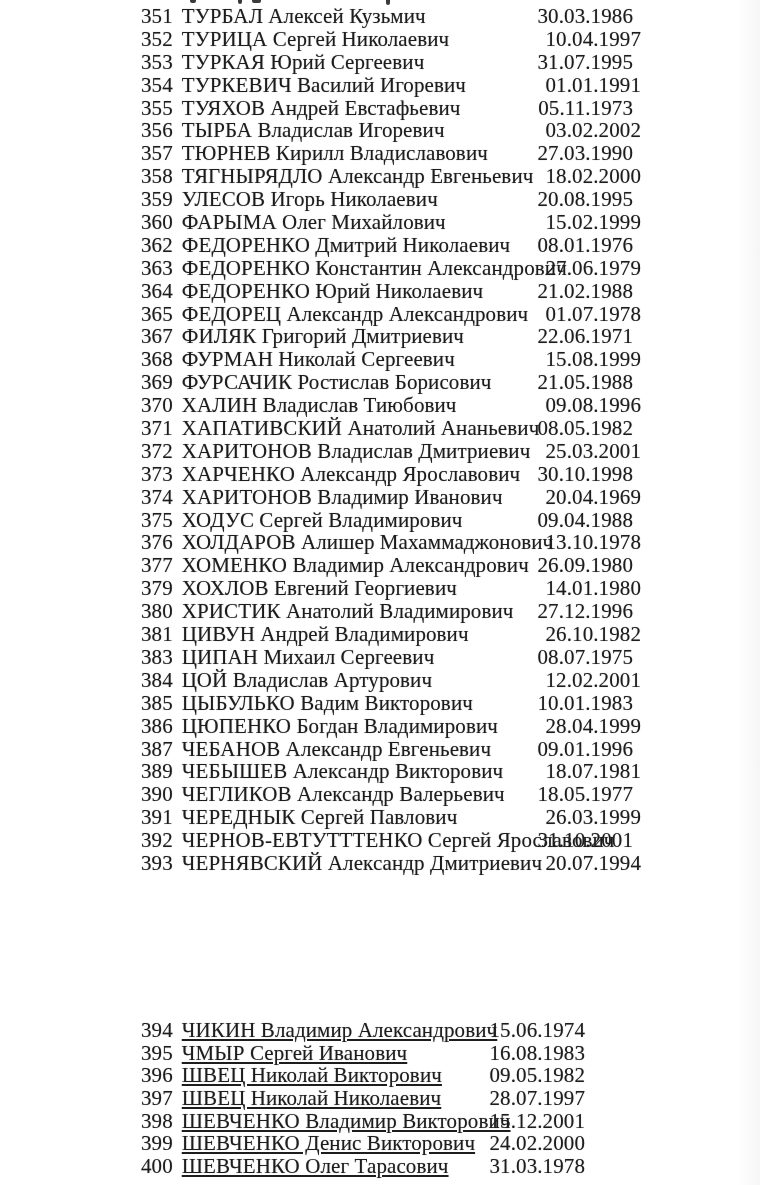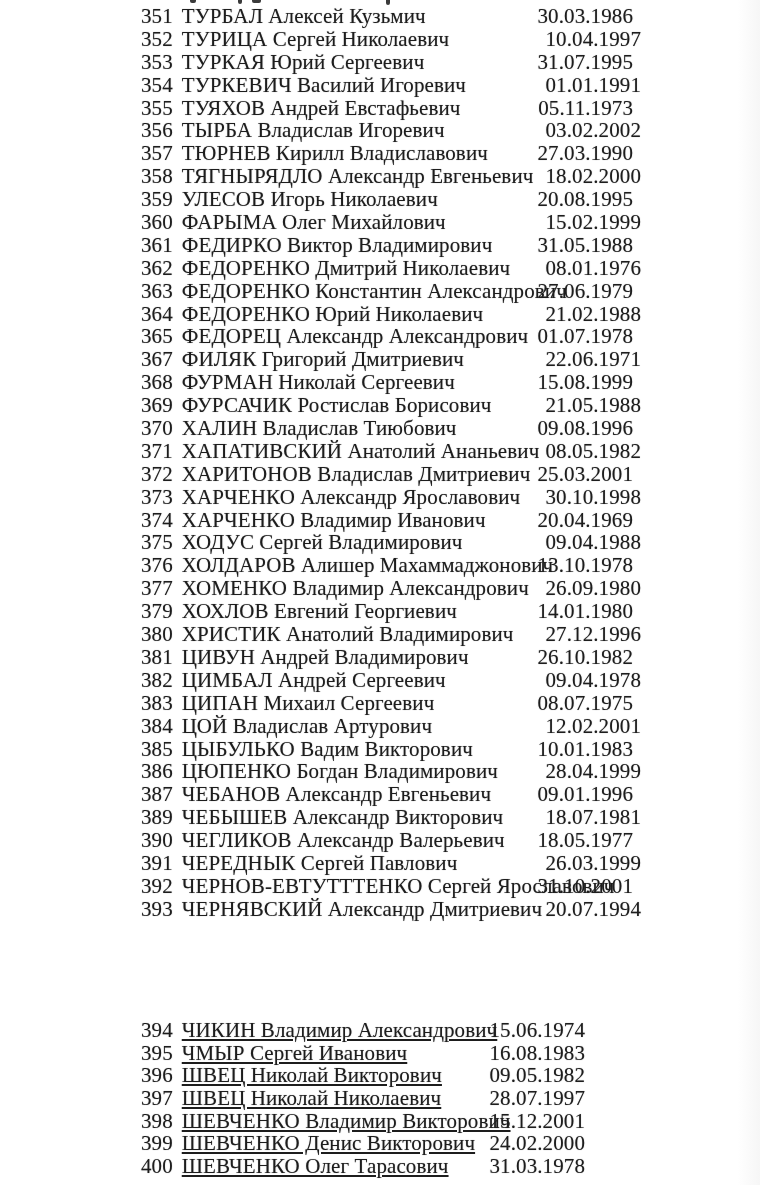--- a/index.html
+++ b/index.html
@@ -73,40 +73,38 @@
       <div class="row"><span class="num">351</span><span class="name">ТУРБАЛ Алексей Кузьмич</span><span class="dob">30.03.1986</span></div>
       <div class="row"><span class="num">352</span><span class="name">ТУРИЦА Сергей Николаевич</span><span class="dob">10.04.1997</span></div>
       <div class="row"><span class="num">353</span><span class="name">ТУРКАЯ Юрий Сергеевич</span><span class="dob">31.07.1995</span></div>
       <div class="row"><span class="num">354</span><span class="name">ТУРКЕВИЧ Василий Игоревич</span><span class="dob">01.01.1991</span></div>
       <div class="row"><span class="num">355</span><span class="name">ТУЯХОВ Андрей Евстафьевич</span><span class="dob">05.11.1973</span></div>
       <div class="row"><span class="num">356</span><span class="name">ТЫРБА Владислав Игоревич</span><span class="dob">03.02.2002</span></div>
       <div class="row"><span class="num">357</span><span class="name">ТЮРНЕВ Кирилл Владиславович</span><span class="dob">27.03.1990</span></div>
       <div class="row"><span class="num">358</span><span class="name">ТЯГНЫРЯДЛО Александр Евгеньевич</span><span class="dob">18.02.2000</span></div>
       <div class="row"><span class="num">359</span><span class="name">УЛЕСОВ Игорь Николаевич</span><span class="dob">20.08.1995</span></div>
       <div class="row"><span class="num">360</span><span class="name">ФАРЫМА Олег Михайлович</span><span class="dob">15.02.1999</span></div>
-      <div class="row"><span class="num">361</span><span class="name">ФЕДИРКО Виктор Владимирович</span><span class="dob">31.05.1988</span></div>
       <div class="row"><span class="num">362</span><span class="name">ФЕДОРЕНКО Дмитрий Николаевич</span><span class="dob">08.01.1976</span></div>
       <div class="row"><span class="num">363</span><span class="name">ФЕДОРЕНКО Константин Александрович</span><span class="dob">27.06.1979</span></div>
       <div class="row"><span class="num">364</span><span class="name">ФЕДОРЕНКО Юрий Николаевич</span><span class="dob">21.02.1988</span></div>
       <div class="row"><span class="num">365</span><span class="name">ФЕДОРЕЦ Александр Александрович</span><span class="dob">01.07.1978</span></div>
       <div class="row"><span class="num">367</span><span class="name">ФИЛЯК Григорий Дмитриевич</span><span class="dob">22.06.1971</span></div>
       <div class="row"><span class="num">368</span><span class="name">ФУРМАН Николай Сергеевич</span><span class="dob">15.08.1999</span></div>
       <div class="row"><span class="num">369</span><span class="name">ФУРСАЧИК Ростислав Борисович</span><span class="dob">21.05.1988</span></div>
       <div class="row"><span class="num">370</span><span class="name">ХАЛИН Владислав Тиюбович</span><span class="dob">09.08.1996</span></div>
       <div class="row"><span class="num">371</span><span class="name">ХАПАТИВСКИЙ Анатолий Ананьевич</span><span class="dob">08.05.1982</span></div>
       <div class="row"><span class="num">372</span><span class="name">ХАРИТОНОВ Владислав Дмитриевич</span><span class="dob">25.03.2001</span></div>
       <div class="row"><span class="num">373</span><span class="name">ХАРЧЕНКО Александр Ярославович</span><span class="dob">30.10.1998</span></div>
-      <div class="row"><span class="num">374</span><span class="name">ХАРЧЕНКО Владимир Иванович</span><span class="dob">20.04.1969</span></div>
+      <div class="row"><span class="num">374</span><span class="name">ХАРИТОНОВ Владимир Иванович</span><span class="dob">20.04.1969</span></div>
       <div class="row"><span class="num">375</span><span class="name">ХОДУС Сергей Владимирович</span><span class="dob">09.04.1988</span></div>
       <div class="row"><span class="num">376</span><span class="name">ХОЛДАРОВ Алишер Махаммаджонович</span><span class="dob">13.10.1978</span></div>
       <div class="row"><span class="num">377</span><span class="name">ХОМЕНКО Владимир Александрович</span><span class="dob">26.09.1980</span></div>
       <div class="row"><span class="num">379</span><span class="name">ХОХЛОВ Евгений Георгиевич</span><span class="dob">14.01.1980</span></div>
       <div class="row"><span class="num">380</span><span class="name">ХРИСТИК Анатолий Владимирович</span><span class="dob">27.12.1996</span></div>
       <div class="row"><span class="num">381</span><span class="name">ЦИВУН Андрей Владимирович</span><span class="dob">26.10.1982</span></div>
-      <div class="row"><span class="num">382</span><span class="name">ЦИМБАЛ Андрей Сергеевич</span><span class="dob">09.04.1978</span></div>
       <div class="row"><span class="num">383</span><span class="name">ЦИПАН Михаил Сергеевич</span><span class="dob">08.07.1975</span></div>
       <div class="row"><span class="num">384</span><span class="name">ЦОЙ Владислав Артурович</span><span class="dob">12.02.2001</span></div>
       <div class="row"><span class="num">385</span><span class="name">ЦЫБУЛЬКО Вадим Викторович</span><span class="dob">10.01.1983</span></div>
       <div class="row"><span class="num">386</span><span class="name">ЦЮПЕНКО Богдан Владимирович</span><span class="dob">28.04.1999</span></div>
       <div class="row"><span class="num">387</span><span class="name">ЧЕБАНОВ Александр Евгеньевич</span><span class="dob">09.01.1996</span></div>
       <div class="row"><span class="num">389</span><span class="name">ЧЕБЫШЕВ Александр Викторович</span><span class="dob">18.07.1981</span></div>
       <div class="row"><span class="num">390</span><span class="name">ЧЕГЛИКОВ Александр Валерьевич</span><span class="dob">18.05.1977</span></div>
       <div class="row"><span class="num">391</span><span class="name">ЧЕРЕДНЫК Сергей Павлович</span><span class="dob">26.03.1999</span></div>
       <div class="row"><span class="num">392</span><span class="name">ЧЕРНОВ-ЕВТУТТТЕНКО Сергей Ярославович</span><span class="dob">31.10.2001</span></div>
       <div class="row"><span class="num">393</span><span class="name">ЧЕРНЯВСКИЙ Александр Дмитриевич</span><span class="dob">20.07.1994</span></div>

